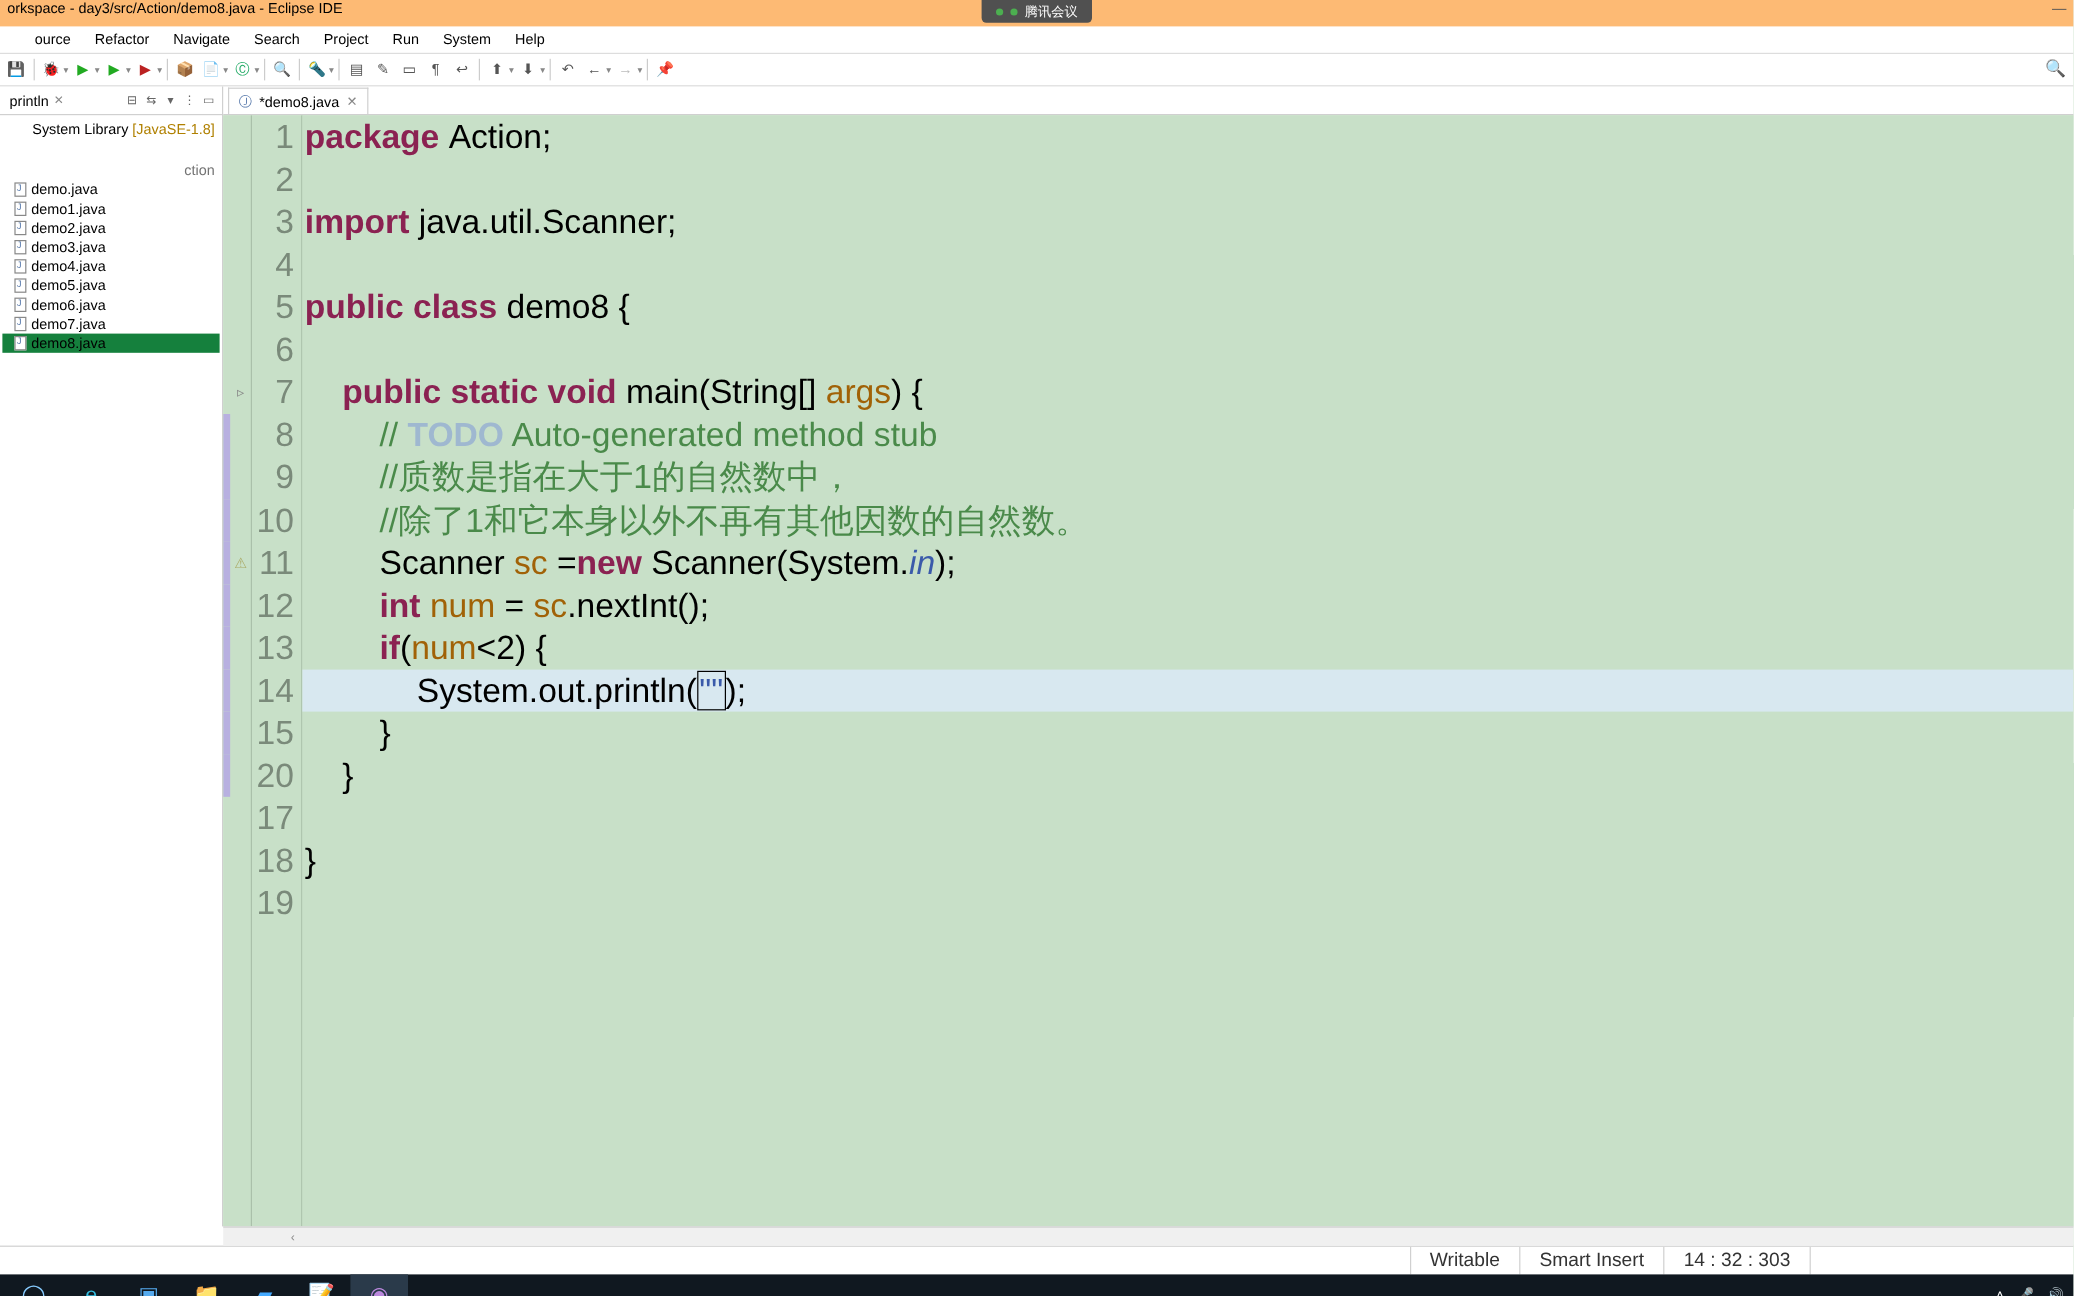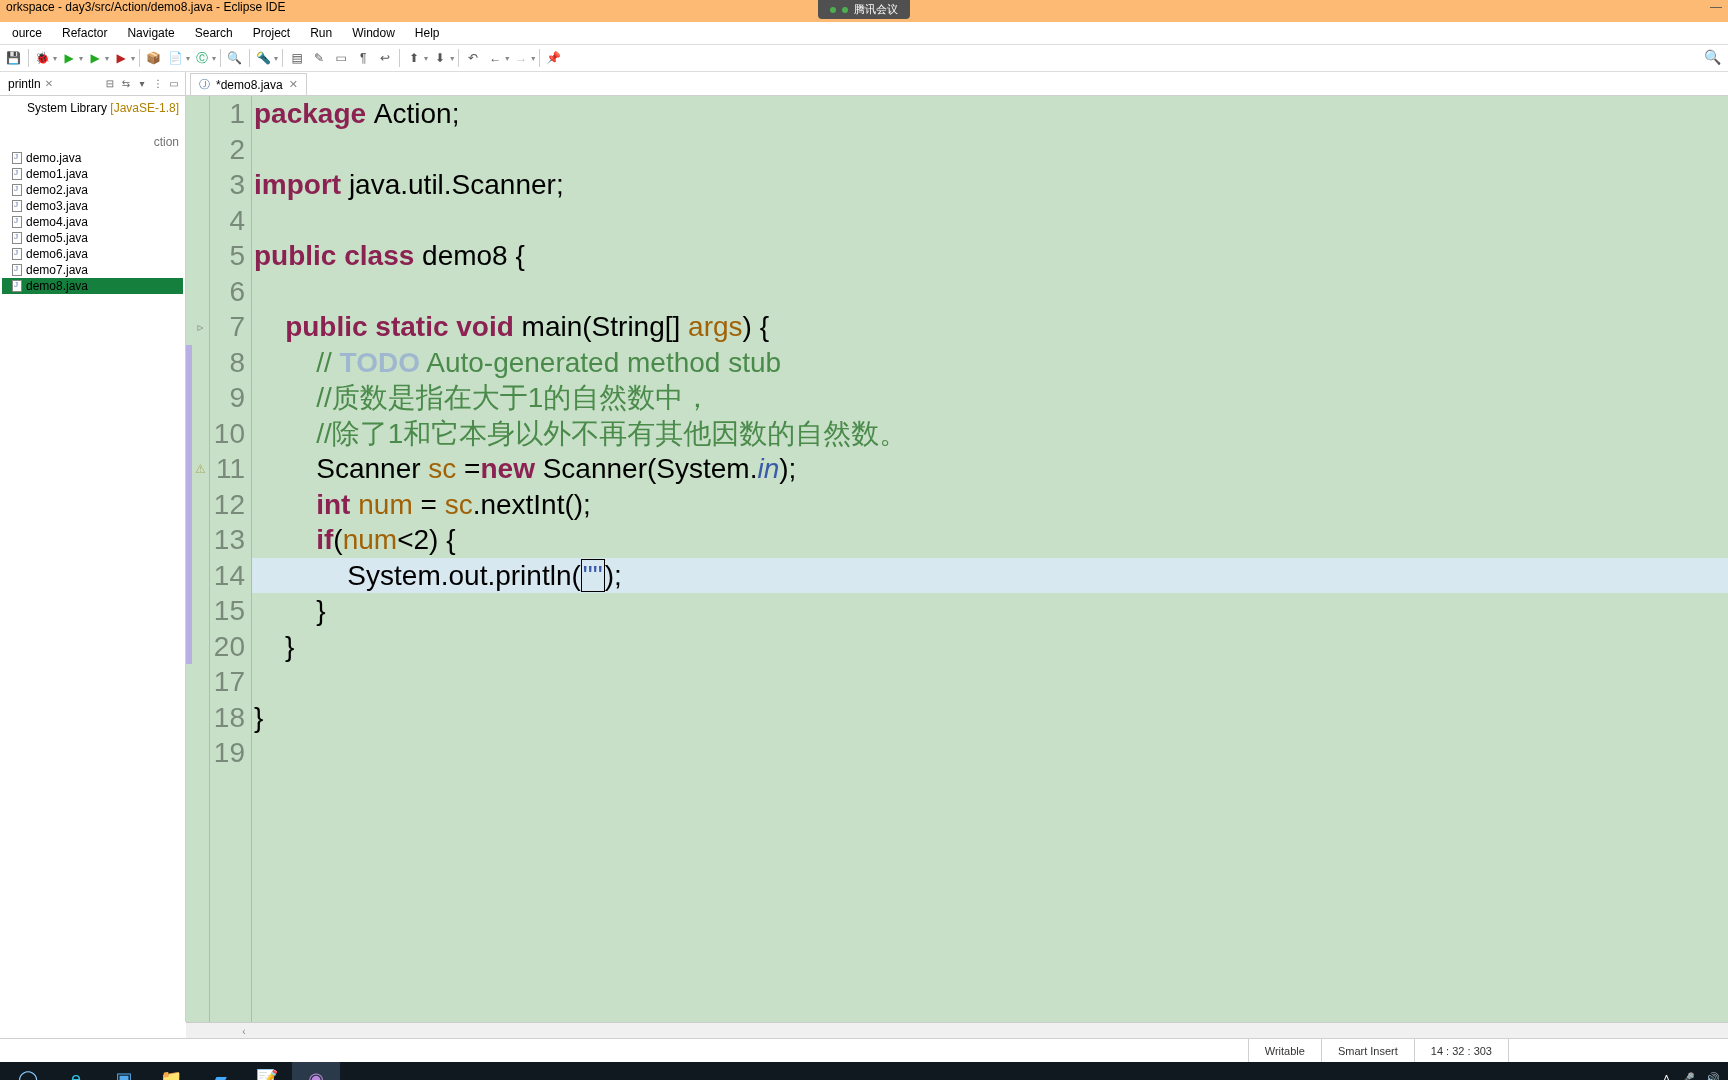--- a/index.html
+++ b/index.html
@@ -6,21 +6,21 @@
 body { width: 1728px; height: 1080px; background: #fff; overflow: hidden; position: relative; }
 
 .titlebar { height: 22px; display: flex; padding: 0 6px; background: #fdba74; font-size: 12px; color: #000; position: relative; }
 .titlebar .spacer { flex: 1; }
 .meeting-badge { position: absolute; left: 50%; transform: translateX(-50%); background: #505050; color: #fff; font-size: 11px; padding: 2px 12px; border-radius: 0 0 4px 4px; display: flex; align-items: center; gap: 6px; }
 .meeting-badge .dot-g { width: 6px; height: 6px; background: #4caf50; border-radius: 50%; }
 .meeting-badge .dot-o { width: 6px; height: 6px; background: #4caf50; border-radius: 50%; }
 .titlebar-controls { display: flex; gap: 20px; font-size: 12px; color: #555; }
 .titlebar-controls span { cursor: pointer; }
 
-.menubar { height: 22px; display: flex; align-items: center; gap: 4px; padding: 0 4px; font-size: 12px; color: #000; }
+.menubar { height: 22px; display: flex; align-items: center; gap: 4px; padding: 0 21px; font-size: 12px; color: #000; }
 .menubar span { padding: 2px 8px; cursor: pointer; }
 
 .toolbar { height: 28px; border-top: 1px solid #ddd; border-bottom: 1px solid #ddd; display: flex; align-items: center; gap: 2px; padding: 0 4px; position: relative; }
 .tool-btn { width: 20px; height: 20px; display: inline-flex; align-items: center; justify-content: center; font-size: 12px; color: #555; cursor: pointer; border-radius: 2px; }
 .tool-sep { width: 1px; height: 18px; background: #ccc; margin: 0 2px; }
 .tool-drop { font-size: 8px; color: #888; margin-left: -2px; }
 .search-top { position: absolute; right: 6px; top: 4px; font-size: 14px; color: #555; cursor: pointer; }
 
 .main { display: flex; height: calc(100% - 22px - 22px - 28px - 24px - 34px); }
 
@@ -60,21 +60,21 @@
 .com { color: #4a8a4a; }
 .todo { color: #9fb8d0; font-weight: bold; }
 .var { color: #a16207; }
 .ital { font-style: italic; color: #3a5aaa; }
 .str { color: #3a5aaa; }
 .cursor-box { border: 1px solid #000; padding: 0 1px; }
 
 .hscroll { height: 16px; background: #f0f0f0; border-top: 1px solid #ccc; position: relative; margin-left: 186px; }
 .hscroll-arrow { position: absolute; width: 16px; height: 16px; font-size: 10px; display: flex; align-items: center; justify-content: center; color: #888; }
 
-.statusbar { height: 24px; border-top: 1px solid #d0d0d0; display: flex; align-items: center; font-size: 11px; color: #333; }
+.statusbar { height: 24px; border-top: 1px solid #d0d0d0; display: flex; align-items: center; font-size: 16px; color: #333; }
 .statusbar .cell { border-left: 1px solid #d0d0d0; padding: 0 16px; height: 100%; display: flex; align-items: center; }
 .statusbar .spacer { flex: 1; }
 
 .taskbar { height: 34px; background: #101820; display: flex; align-items: center; padding: 0 4px; gap: 0; position: relative; }
 .task-item { width: 48px; height: 34px; display: flex; align-items: center; justify-content: center; font-size: 18px; cursor: pointer; }
 .task-item.active { background: #2a3a4a; }
 .tray { position: absolute; right: 8px; display: flex; align-items: center; gap: 10px; color: #fff; font-size: 12px; }
 </style>
 </head>
 <body>
@@ -92,21 +92,21 @@
   </div>
 </div>
 
 <div class="menubar">
   <span>ource</span>
   <span>Refactor</span>
   <span>Navigate</span>
   <span>Search</span>
   <span>Project</span>
   <span>Run</span>
-  <span>Window</span>
+  <span>System</span>
   <span>Help</span>
 </div>
 
 <div class="toolbar">
   <span class="tool-btn">💾</span>
   <span class="tool-sep"></span>
   <span class="tool-btn" style="color:#2a8">🐞</span>
     <span class="tool-drop">▾</span>
   <span class="tool-btn" style="color:#2a2">▶</span>
     <span class="tool-drop">▾</span>

